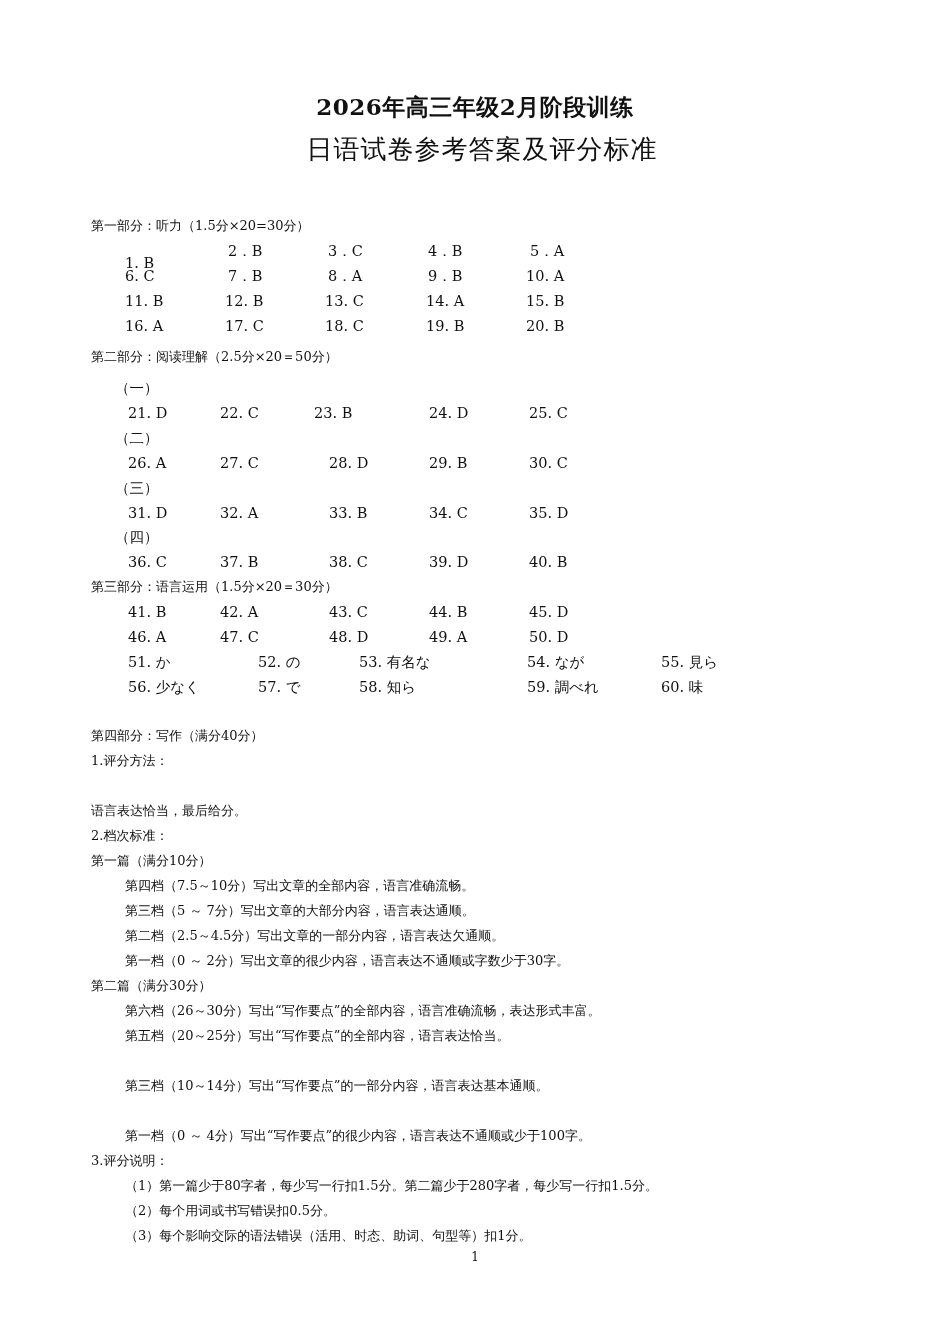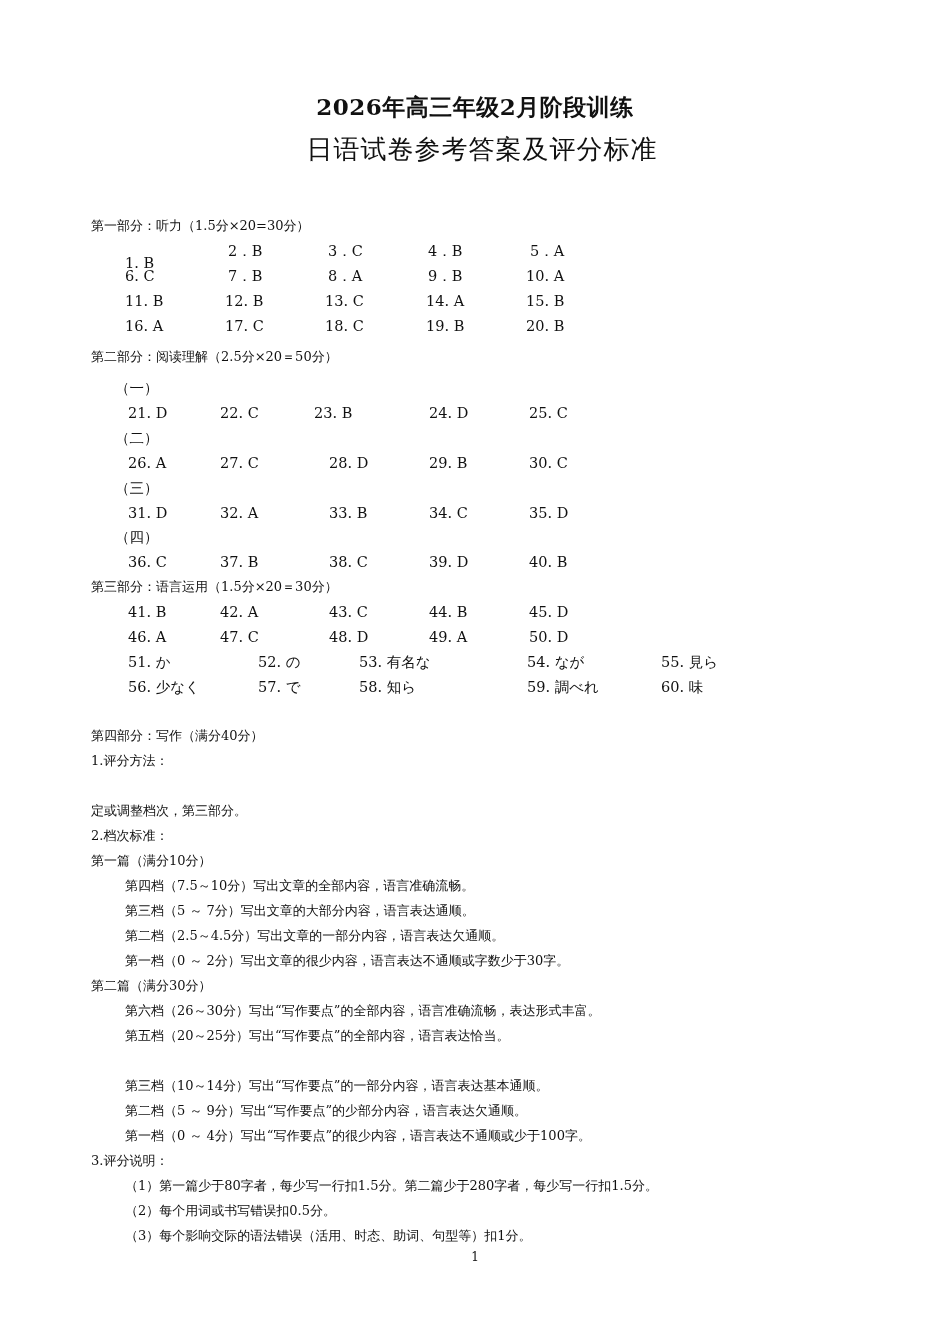--- a/index.html
+++ b/index.html
@@ -103,34 +103,33 @@
 
     <span class="ans" style="left:128px;top:677px;">56. 少なく</span>
     <span class="ans" style="left:258px;top:677px;">57. で</span>
     <span class="ans" style="left:359px;top:677px;">58. 知ら</span>
     <span class="ans" style="left:527px;top:677px;">59. 調べれ</span>
     <span class="ans" style="left:661px;top:677px;">60. 味</span>
   </div>
 
   <div class="line" style="top:726px;">第四部分：写作（满分40分）</div>
   <div class="line" style="top:751px;">1.评分方法：</div>
-  <div class="line" style="top:801px;">定或调整档次，第三部分。</div>
+  <div class="line" style="top:801px;">语言表达恰当，最后给分。</div>
   <div class="line" style="top:826px;">2.档次标准：</div>
 
   <div class="line" style="top:851px;">第一篇（满分10分）</div>
   <div class="line" style="top:876px;left:125px;">第四档（7.5～10分）写出文章的全部内容，语言准确流畅。</div>
   <div class="line" style="top:901px;left:125px;">第三档（5 ～ 7分）写出文章的大部分内容，语言表达通顺。</div>
   <div class="line" style="top:926px;left:125px;">第二档（2.5～4.5分）写出文章的一部分内容，语言表达欠通顺。</div>
   <div class="line" style="top:951px;left:125px;">第一档（0 ～ 2分）写出文章的很少内容，语言表达不通顺或字数少于30字。</div>
 
   <div class="line" style="top:976px;">第二篇（满分30分）</div>
   <div class="line" style="top:1001px;left:125px;">第六档（26～30分）写出“写作要点”的全部内容，语言准确流畅，表达形式丰富。</div>
   <div class="line" style="top:1026px;left:125px;">第五档（20～25分）写出“写作要点”的全部内容，语言表达恰当。</div>
   <div class="line" style="top:1076px;left:125px;">第三档（10～14分）写出“写作要点”的一部分内容，语言表达基本通顺。</div>
-  <div class="line" style="top:1101px;left:125px;">第二档（5 ～ 9分）写出“写作要点”的少部分内容，语言表达欠通顺。</div>
   <div class="line" style="top:1126px;left:125px;">第一档（0 ～ 4分）写出“写作要点”的很少内容，语言表达不通顺或少于100字。</div>
 
   <div class="line" style="top:1151px;">3.评分说明：</div>
   <div class="line" style="top:1176px;left:125px;">（1）第一篇少于80字者，每少写一行扣1.5分。第二篇少于280字者，每少写一行扣1.5分。</div>
   <div class="line" style="top:1201px;left:125px;">（2）每个用词或书写错误扣0.5分。</div>
   <div class="line" style="top:1226px;left:125px;">（3）每个影响交际的语法错误（活用、时态、助词、句型等）扣1分。</div>
 
   <div class="pagenum">1</div>
 </div>
 

